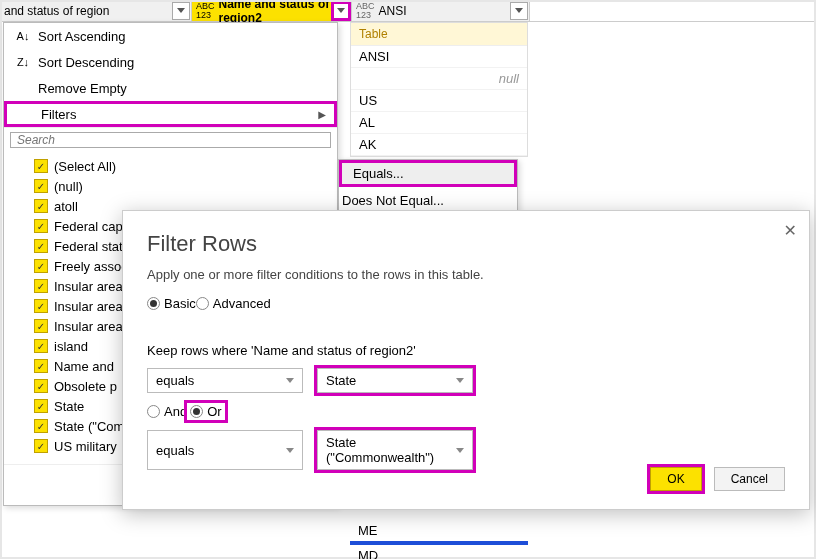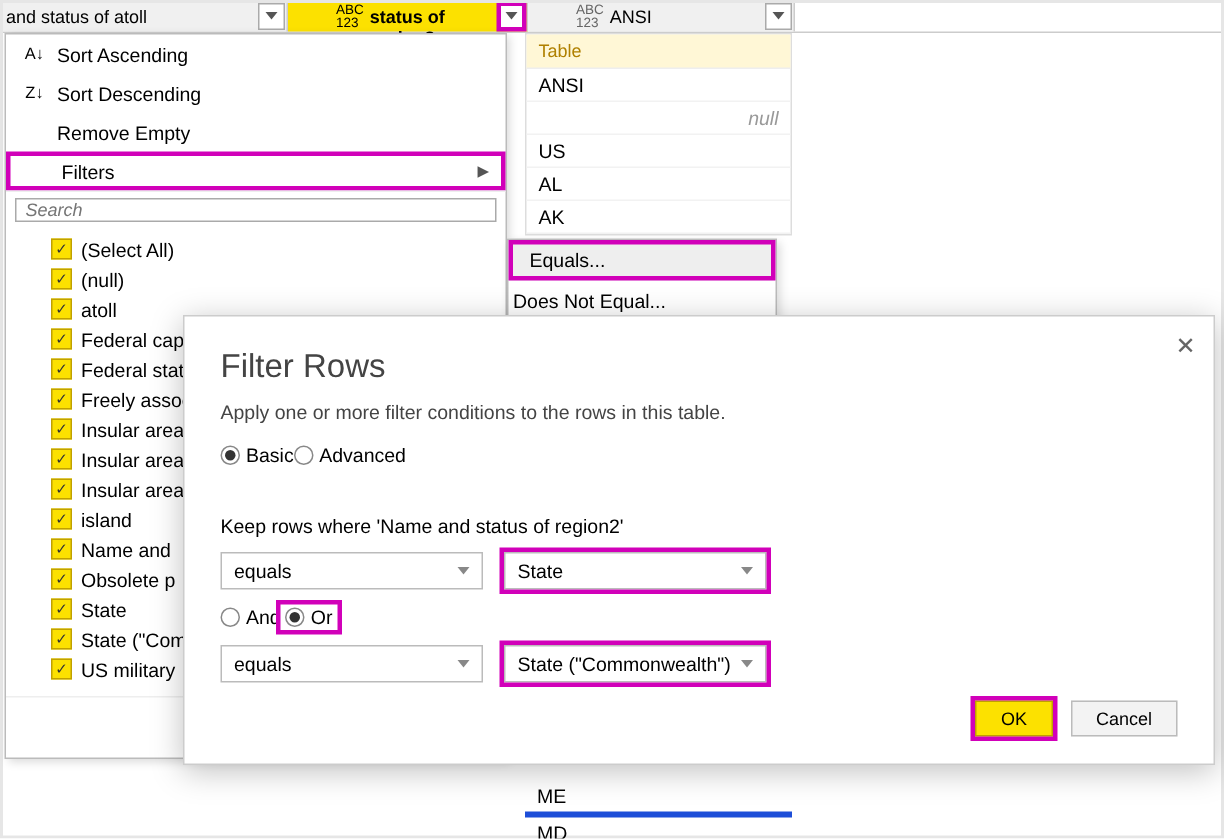--- a/index.html
+++ b/index.html
@@ -2,21 +2,21 @@
 <html><head>
   <meta charset="utf-8">
   <style>
     * { margin: 0; padding: 0; box-sizing: border-box; font-family: "Segoe UI", Arial, sans-serif; }
     body { width: 816px; height: 559px; background: #fff; position: relative; overflow: hidden; }
     
     
     .col-headers { display: flex; border-bottom: 1px solid #ccc; height: 22px; }
     .col-header { display: flex; align-items: center; border-right: 1px solid #ccc; background: #f0f0f0; font-size: 12px; position: relative; padding-left: 4px; }
     .col-header.hl { background: #fce100; }
-    .col-type { font-size: 9px; color: #666; margin-right: 4px; line-height: 1; margin-left: 28px; }
+    .col-type { font-size: 9px; color: #666; margin-right: 4px; line-height: 1; }
     .col-type.hl { color: #000; }
     .col-name { flex: 1; }
     .col-hdrdrop { width: 18px; height: 18px; border: 1px solid #aaa; background: #fff; display: flex; align-items: center; justify-content: center; margin-left: auto; margin-right: 1px; cursor: pointer; }
     .caret-down { width: 0; height: 0; border-left: 4px solid transparent; border-right: 4px solid transparent; border-top: 5px solid #555; }
     .hl-border { outline: 3px solid #d100b9; outline-offset: -2px; }
     
     
     .filter-menu { position: absolute; left: 3px; top: 22px; width: 335px; background: #fff; border: 1px solid #bbb; box-shadow: 2px 2px 6px rgba(0,0,0,0.15); font-size: 13px; z-index: 5; }
     .menu-row { display: flex; align-items: center; height: 26px; padding-left: 10px; cursor: pointer; }
     .menu-row.disabled { color: #bbb; cursor: default; }
@@ -54,34 +54,34 @@
     .dialog-close { position: absolute; right: 12px; top: 10px; font-size: 16px; color: #666; cursor: pointer; }
     .dialog-title { font-size: 22px; font-weight: 400; color: #444; margin-bottom: 10px; }
     .dialog-desc { font-size: 13px; color: #444; margin-bottom: 14px; }
     .radio-row { display: flex; align-items: center; font-size: 13px; margin-bottom: 10px; }
     .radio { width: 13px; height: 13px; border: 1px solid #888; border-radius: 50%; display: inline-flex; align-items: center; justify-content: center; margin-right: 4px; }
     .radio.checked::after { content: ""; width: 7px; height: 7px; background: #333; border-radius: 50%; }
     .radio-label { display: flex; align-items: center; cursor: pointer; }
     .hl-box { outline: 3px solid #d100b9; padding: 1px 3px; }
     .keep-label { font-size: 13px; margin-bottom: 10px; margin-top: 32px; }
     .cond-row { display: flex; gap: 14px; margin-bottom: 10px; }
-    .dropdown { border: 1px solid #bbb; background: #fff; font-size: 13px; padding: 4px 8px; display: flex; align-items: center; justify-content: space-between; width: 175px; cursor: pointer; }
+    .dropdown { border: 1px solid #bbb; background: #fff; font-size: 13px; padding: 4px 8px; display: flex; align-items: center; justify-content: space-between; width: 156px; cursor: pointer; }
     .dropdown .caret-down { border-top-color: #888; }
     .dropdown.hl-outline { outline: 3px solid #d100b9; }
     .dialog-buttons { position: absolute; right: 24px; bottom: 18px; display: flex; gap: 12px; }
     .btn.hl-outline { outline: 3px solid #d100b9; }
     
     .outer-frame { position:absolute; inset:0; border:2px solid #e6e6e6; pointer-events:none; }
   </style>
 </head>
 <body>
 
 <div class="col-headers">
   <div class="col-header" style="width:192px">
-    <span class="col-name">and status of atoll</span>
+    <span class="col-name">and status of region</span>
     <span class="col-hdrdrop">
         <span class="caret-down"></span>
       </span>
   </div>
   <div class="col-header hl" style="width:160px">
     <span class="col-type hl">ABC<br>123</span>
     <span class="col-name" style="font-weight:600">Name and status of region2</span>
     <span class="col-hdrdrop hl-border">
         <span class="caret-down"></span>
       </span>

